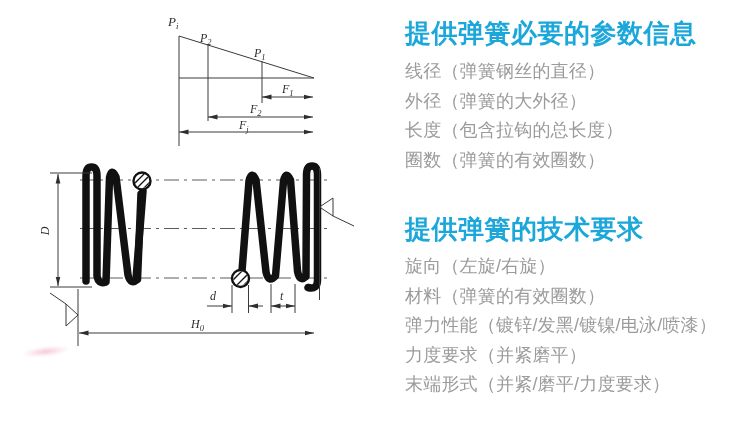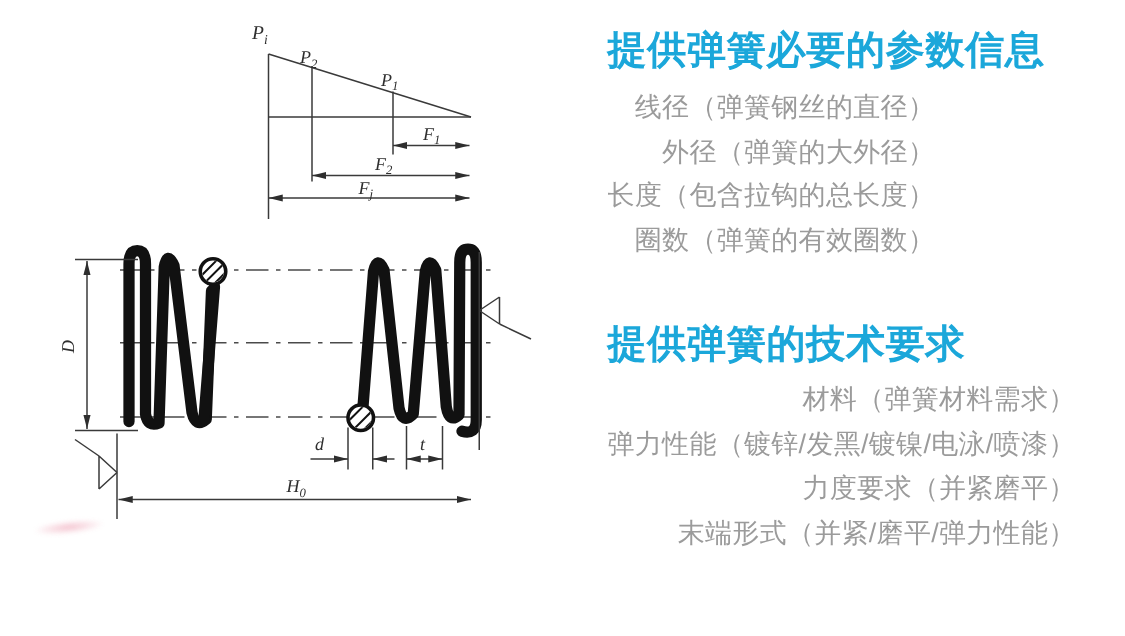--- a/index.html
+++ b/index.html
@@ -1,21 +1,21 @@
 <!DOCTYPE html>
 <html><head>
 <meta charset="utf-8">
 <style>
   html,body{margin:0;padding:0;background:#fff;}
   .stage{
     position:relative;width:750px;height:424px;background:#ffffff;
     overflow:hidden;font-family:"Liberation Sans", sans-serif;
   }
   
-  .panel{position:absolute;left:405px;text-align:right;}
+  .panel{position:absolute;left:405px;}
   .panel-title{
     font-size:26px;font-weight:bold;color:#1ba7da;letter-spacing:0.5px;
     white-space:nowrap;
   }
   .panel-list{margin:0;padding:0;list-style:none;}
   .panel-list div{
     font-size:18px;color:#9b9b9b;line-height:29.5px;white-space:nowrap;
     letter-spacing:0.2px;
   }
   #panel1{top:16px;}
@@ -144,19 +144,20 @@
     <div class="panel-title">提供弹簧的技术要求</div>
   </div>
 
   <div id="list1" class="panel panel-list">
     <div>线径（弹簧钢丝的直径）</div>
     <div>外径（弹簧的大外径）</div>
     <div>长度（包含拉钩的总长度）</div>
     <div>圈数（弹簧的有效圈数）</div>
   </div>
   <div id="list2" class="panel panel-list">
-    <div>材料（弹簧材料需求）</div>
+    <div>旋向（左旋/右旋）</div>
+    <div>材料（弹簧的有效圈数）</div>
     <div>弹力性能（镀锌/发黑/镀镍/电泳/喷漆）</div>
     <div>力度要求（并紧磨平）</div>
-    <div>末端形式（并紧/磨平/弹力性能）</div>
+    <div>末端形式（并紧/磨平/力度要求）</div>
   </div>
 
 </div>
 
 </body></html>

